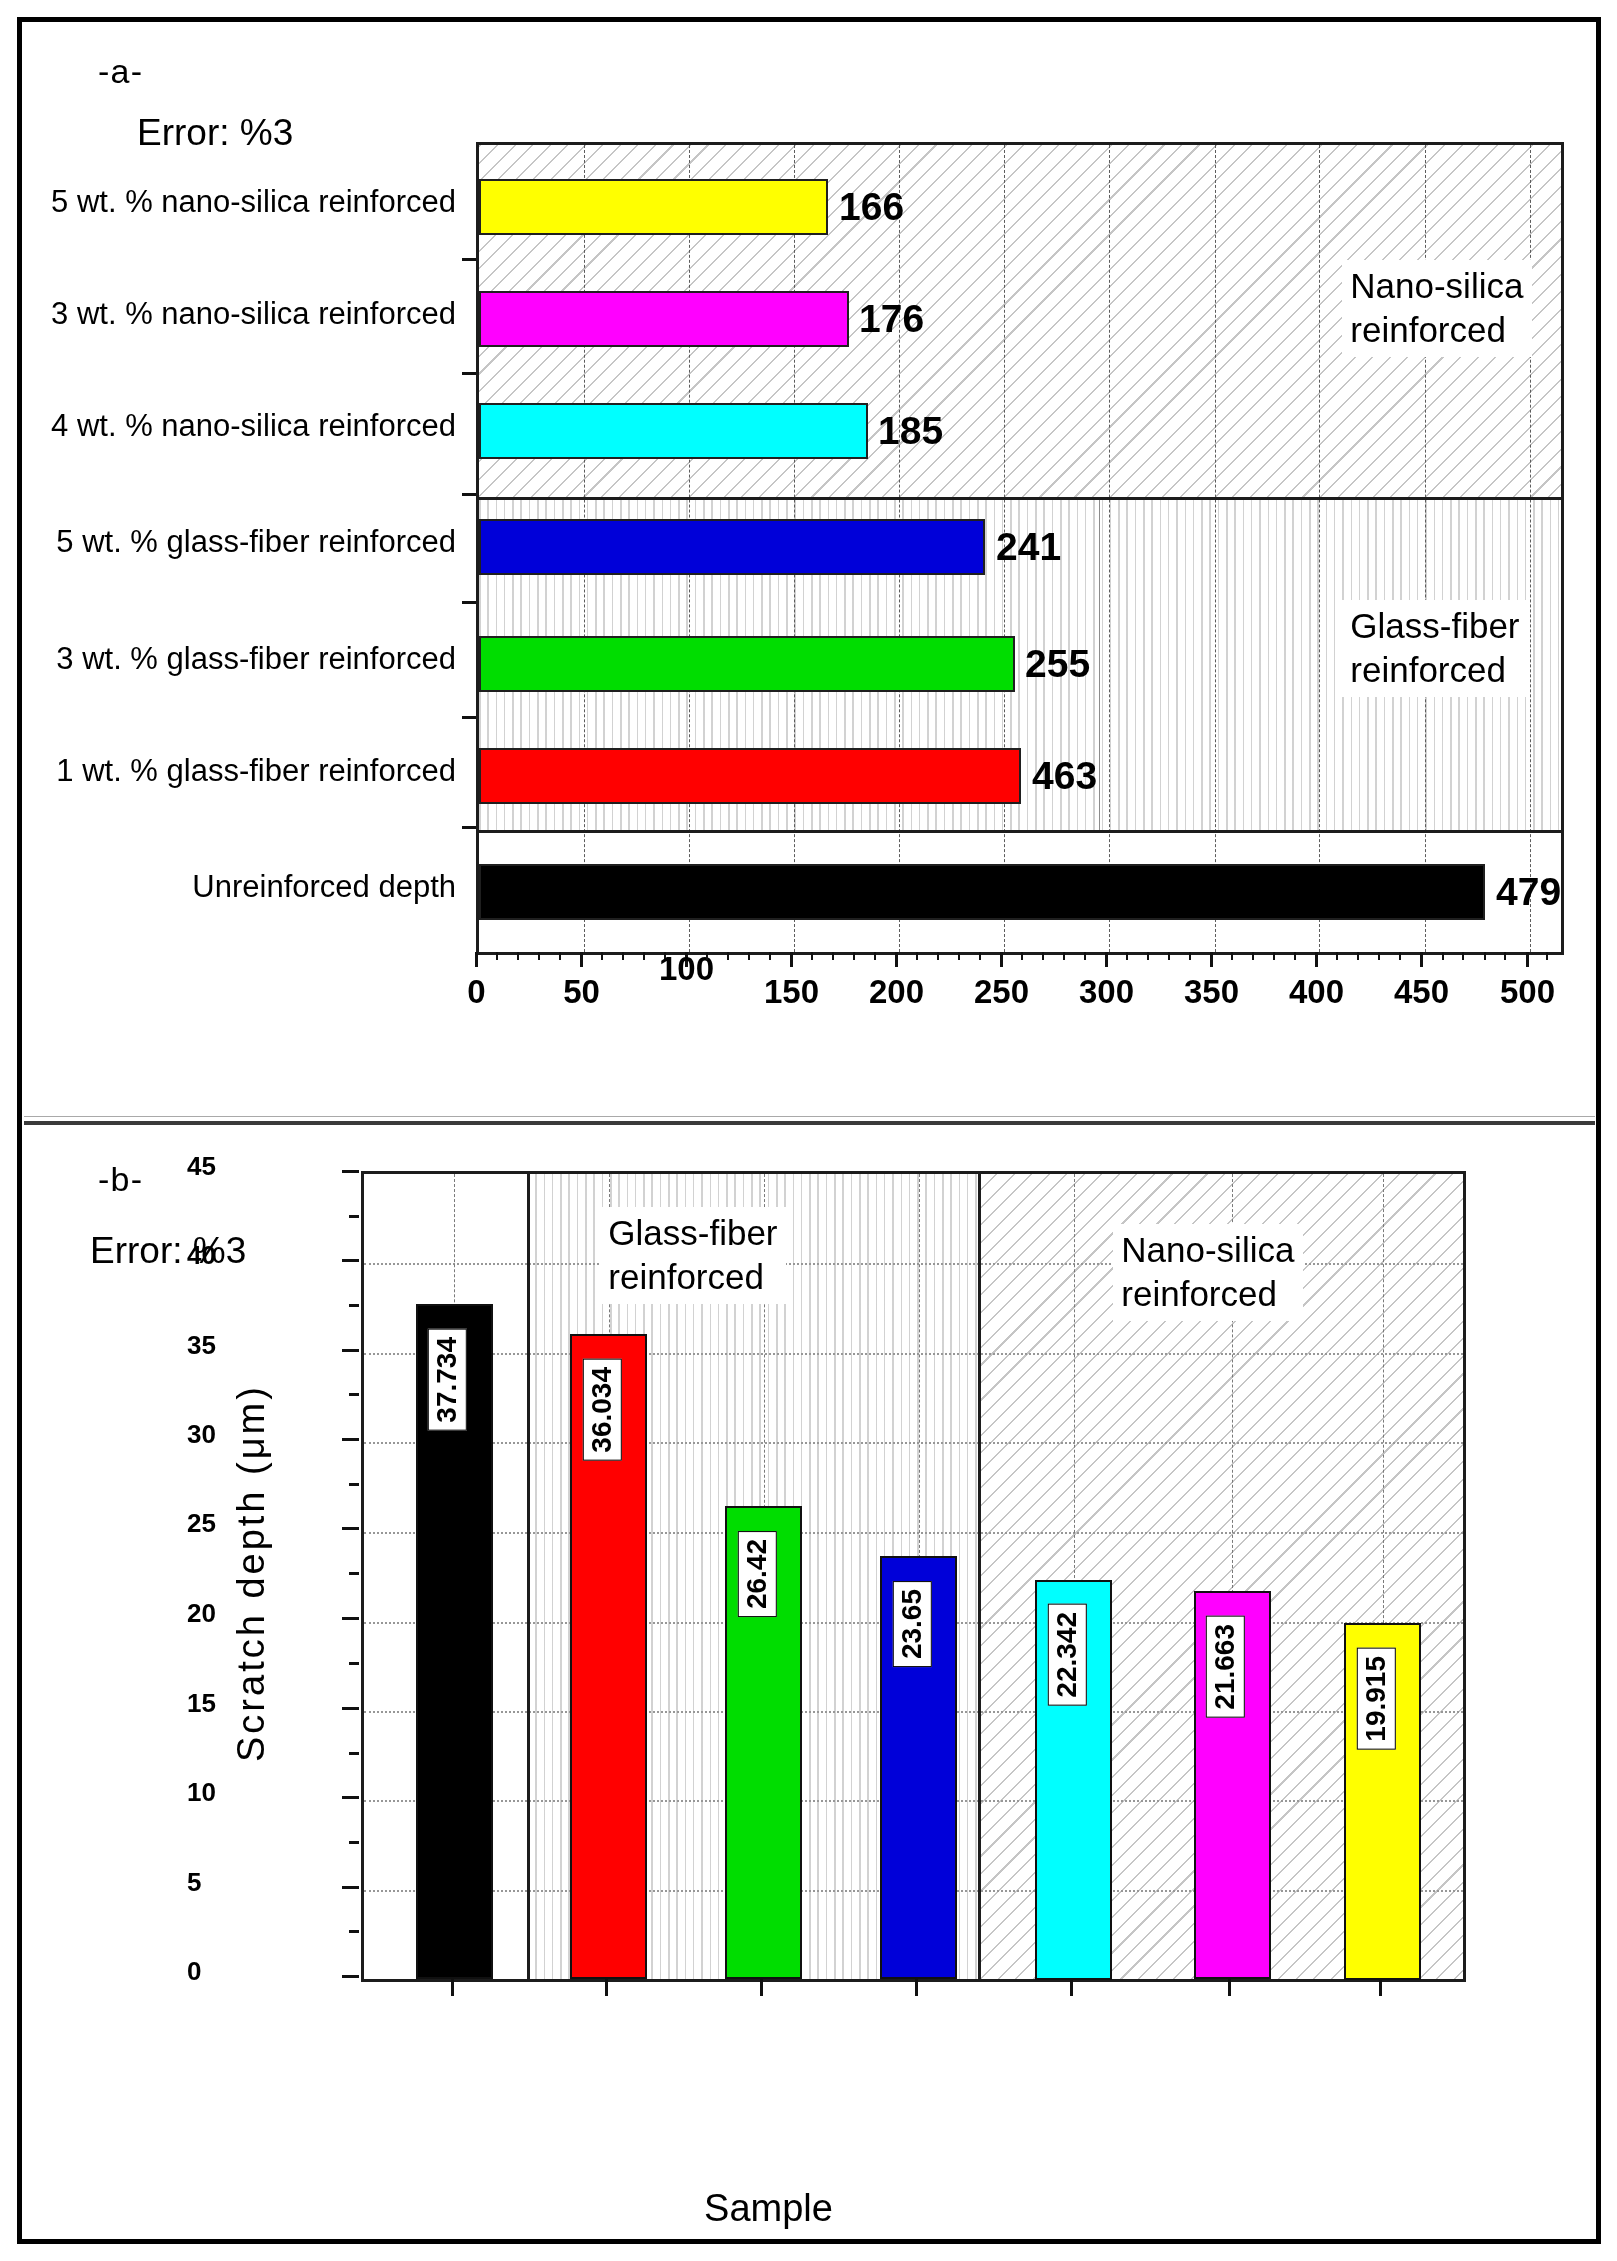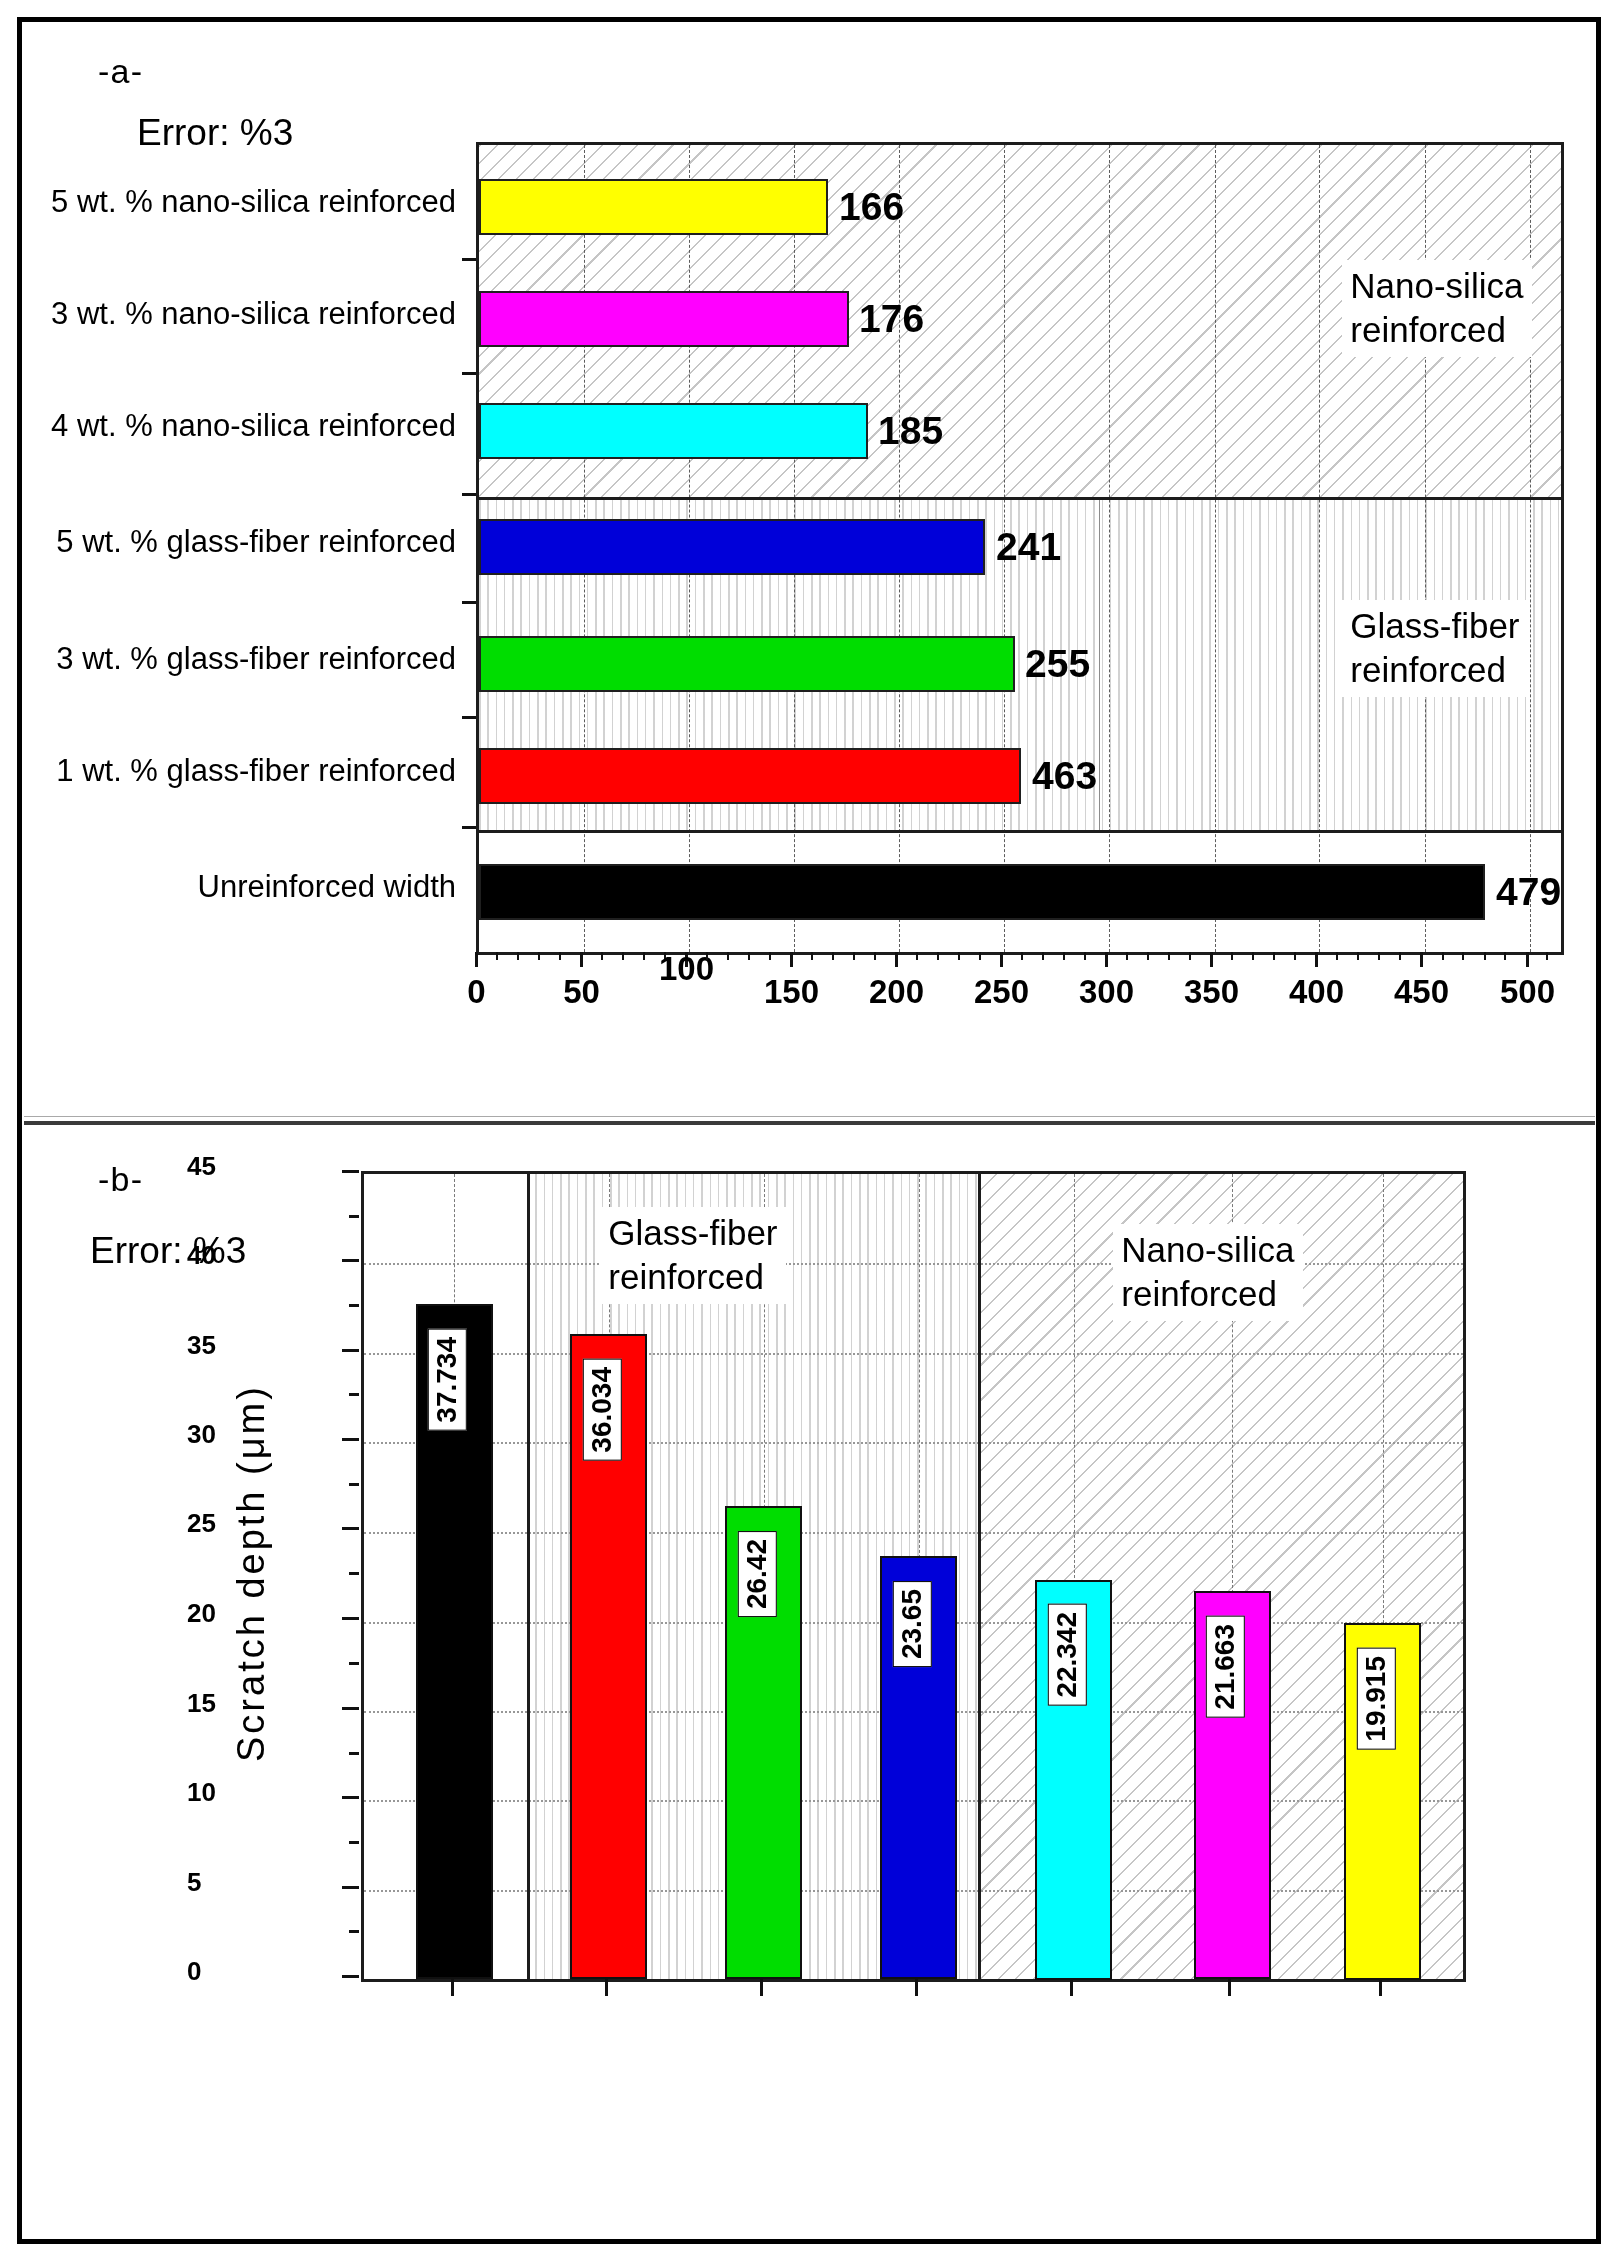--- a/index.html
+++ b/index.html
@@ -93,21 +93,21 @@
       </div>
     </div>
 
   <div class="abs" id="catA">
       <div class="cat-a" style="left: 35px; top: 184px; width: 421px;">5 wt. % nano-silica reinforced</div>
       <div class="cat-a" style="left: 35px; top: 296px; width: 421px;">3 wt. % nano-silica reinforced</div>
       <div class="cat-a" style="left: 35px; top: 408px; width: 421px;">4 wt. % nano-silica reinforced</div>
       <div class="cat-a" style="left: 35px; top: 524px; width: 421px;">5 wt. % glass-fiber reinforced</div>
       <div class="cat-a" style="left: 35px; top: 641px; width: 421px;">3 wt. % glass-fiber reinforced</div>
       <div class="cat-a" style="left: 35px; top: 753px; width: 421px;">1 wt. % glass-fiber reinforced</div>
-      <div class="cat-a" style="left: 35px; top: 869px; width: 421px;">Unreinforced width</div>
+      <div class="cat-a" style="left: 35px; top: 869px; width: 421px;">Unreinforced depth</div>
     </div>
   <div class="abs" id="axisA">
       <div class="tick" style="left: 475px; top: 952px; width: 3px; height: 15.4px;"></div>
       <div class="tick-label-x" style="left: 429px; top: 973px; width: 95px;">0</div>
       <div class="tick" style="left: 496px; top: 952px; width: 1.8px; height: 8.3px;"></div>
       <div class="tick" style="left: 517px; top: 952px; width: 1.8px; height: 8.3px;"></div>
       <div class="tick" style="left: 538px; top: 952px; width: 1.8px; height: 8.3px;"></div>
       <div class="tick" style="left: 559px; top: 952px; width: 1.8px; height: 8.3px;"></div>
       <div class="tick" style="left: 580px; top: 952px; width: 3px; height: 15.4px;"></div>
       <div class="tick-label-x" style="left: 534px; top: 973px; width: 95px;">50</div>
@@ -251,20 +251,21 @@
       <div class="tick-label-y" style="left: 187px; top: 1151px; width: 148px;">45</div>
       <div class="tick" style="left: 451px; top: 1979px; width: 3px; height: 16.6px;"></div>
       <div class="tick" style="left: 605px; top: 1979px; width: 3px; height: 16.6px;"></div>
       <div class="tick" style="left: 760px; top: 1979px; width: 3px; height: 16.6px;"></div>
       <div class="tick" style="left: 915px; top: 1979px; width: 3px; height: 16.6px;"></div>
       <div class="tick" style="left: 1070px; top: 1979px; width: 3px; height: 16.6px;"></div>
       <div class="tick" style="left: 1228px; top: 1979px; width: 3px; height: 16.6px;"></div>
       <div class="tick" style="left: 1379px; top: 1979px; width: 3px; height: 16.6px;"></div>
     </div>
 
+  <div class="abs axis-title" style="left:591px;top:2187px;width:355px;text-align:center;">Sample</div>
 <div class="tick" style="left: 462px; top: 258px; width: 14px; height: 3px;"></div>
     <div class="tick" style="left: 462px; top: 372px; width: 14px; height: 3px;"></div>
     <div class="tick" style="left: 462px; top: 493px; width: 14px; height: 3px;"></div>
     <div class="tick" style="left: 462px; top: 601px; width: 14px; height: 3px;"></div>
     <div class="tick" style="left: 462px; top: 716px; width: 14px; height: 3px;"></div>
     <div class="tick" style="left: 462px; top: 826px; width: 14px; height: 3px;"></div>
   </div>
 
 
 </body></html>

